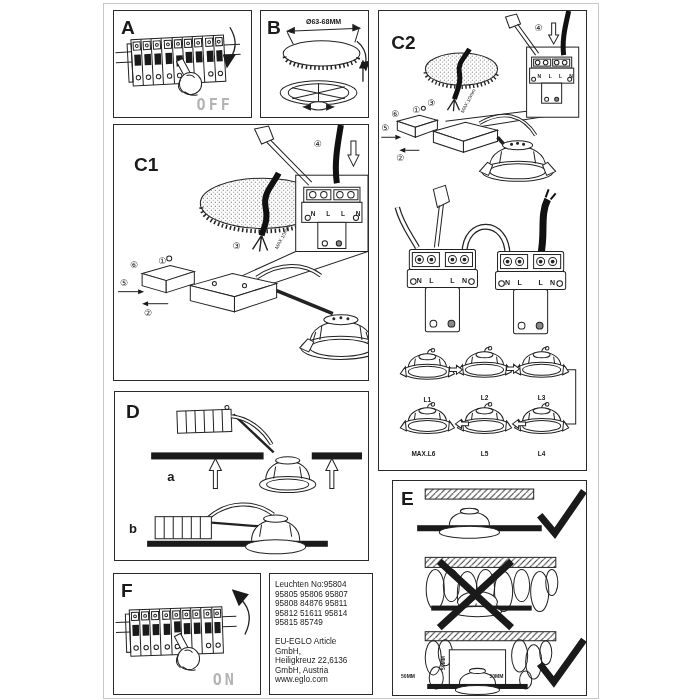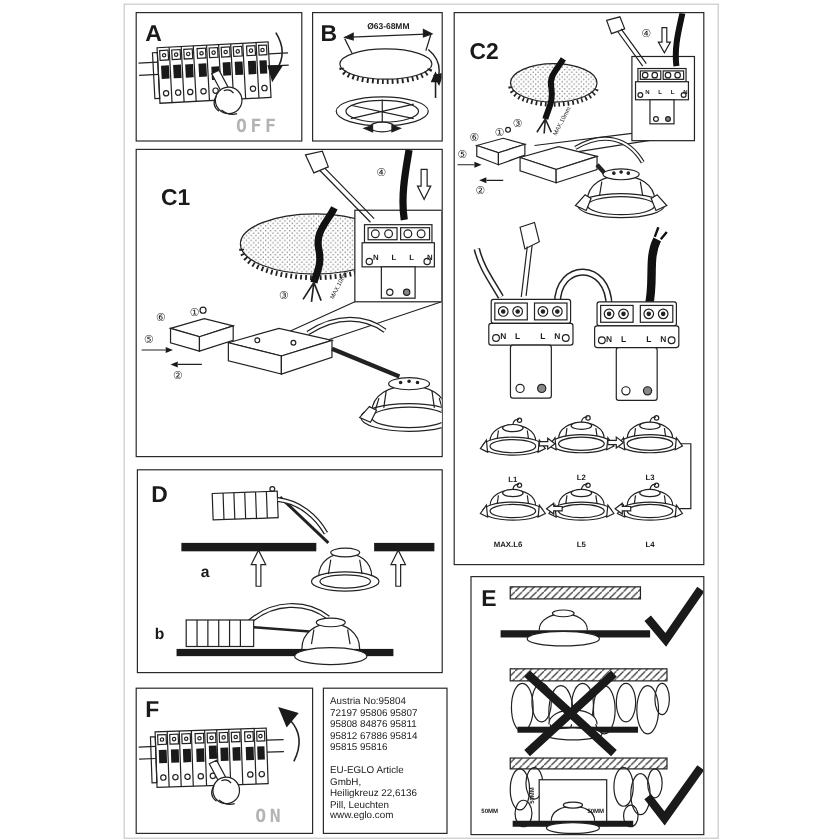--- a/index.html
+++ b/index.html
@@ -546,27 +546,27 @@
       </g>
       <g>
         <path d="M130,60 q10,-20 -3,-34" stroke="#222" fill="none" stroke-width="1.3"></path>
         <polygon points="117,15 134,20 124,32" fill="#1a1a1a"></polygon>
       </g>
       <text class="state" x="98" y="110">ON</text>
     </svg>
   </div>
 
   <div class="infobox" style="left:165px;top:569px;width:104px;height:122px">
-    <div>Austria No:95804</div>
-    <div>72197 95806 95807</div>
+    <div>Leuchten No:95804</div>
+    <div>95805 95806 95807</div>
     <div>95808 84876 95811</div>
-    <div>95812 67886 95814</div>
-    <div>95815 95816</div>
+    <div>95812 51611 95814</div>
+    <div>95815 85749</div>
     <div class="gap"></div>
     <div>EU-EGLO Article</div>
     <div>GmbH,</div>
     <div>Heiligkreuz 22,6136</div>
-    <div>Pill, Leuchten</div>
+    <div>GmbH, Austria</div>
     <div>www.eglo.com</div>
   </div>
 
 </div>
 </div>
 
 </body></html>

